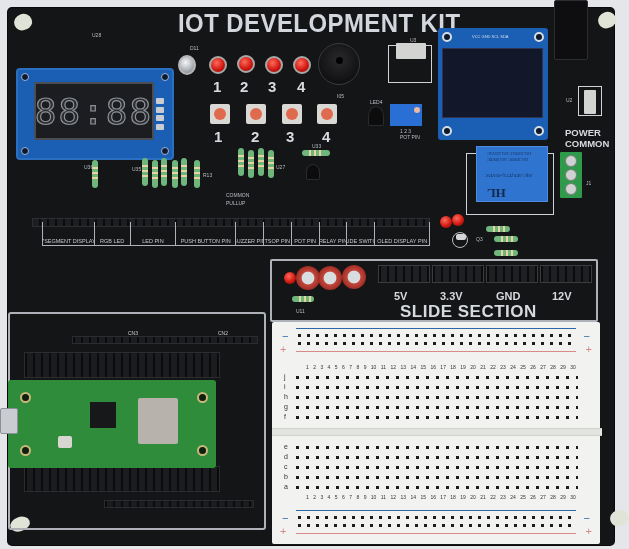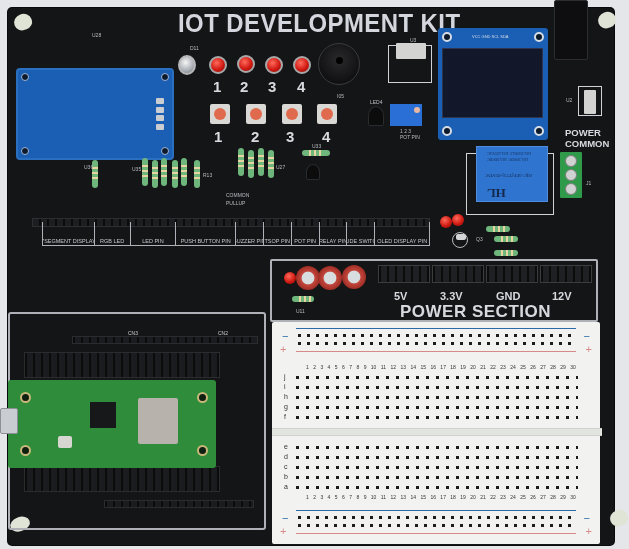--- a/index.html
+++ b/index.html
@@ -98,20 +98,23 @@
 <div class="standoff" style="left:610px;top:510px;"></div>
 
 <div class="title">IOT DEVELOPMENT KIT</div>
 
 <div class="abs" style="left:12px;top:38px;">
   <div class="seg-module">
     <div class="hole" style="left:3px;top:3px;"></div>
     <div class="hole" style="right:3px;top:3px;"></div>
     <div class="hole" style="left:3px;bottom:3px;"></div>
     <div class="hole" style="right:3px;bottom:3px;"></div>
+    <div class="seg-window">
+        <span class="seg-text">88:88</span>
+      </div>
     <div class="seg-pins">
         <span></span>
         <span></span>
         <span></span>
         <span></span>
       </div>
   </div>
 </div>
 <div class="small-silk" style="left:92px;top:32px;">U28</div>
 
@@ -233,21 +236,21 @@
 <div class="resistor-h" style="left:292px;top:296px;width:22px;"></div>
 <div class="small-silk" style="left:296px;top:308px;">U11</div>
 <div class="pwr-header" style="left:378px;top:265px;width:52px;"></div>
 <div class="pwr-header" style="left:432px;top:265px;width:52px;"></div>
 <div class="pwr-header" style="left:486px;top:265px;width:52px;"></div>
 <div class="pwr-header" style="left:540px;top:265px;width:52px;"></div>
 <div class="power-label" style="left:394px;top:290px;">5V</div>
 <div class="power-label" style="left:440px;top:290px;">3.3V</div>
 <div class="power-label" style="left:496px;top:290px;">GND</div>
 <div class="power-label" style="left:552px;top:290px;">12V</div>
-<div class="power-title" style="top:302px;">POWER SECTION</div>
+<div class="power-title" style="top:302px;">SLIDE SECTION</div>
 
 <div class="pico-frame"></div>
 <div class="small-silk" style="left:128px;top:330px;color:#c9ccd2;">CN3</div>
 <div class="small-silk" style="left:218px;top:330px;color:#c9ccd2;">CN2</div>
 <div class="pico-header" style="left:72px;top:336px;width:186px;height:8px;"></div>
 <div class="pico-header" style="left:24px;top:352px;width:196px;height:26px;"></div>
 <div class="pico-header" style="left:24px;top:466px;width:196px;height:26px;"></div>
 <div class="pico-header" style="left:104px;top:500px;width:150px;height:8px;"></div>
 <div class="pico">
   <div class="hole" style="left:12px;top:12px;"></div>

